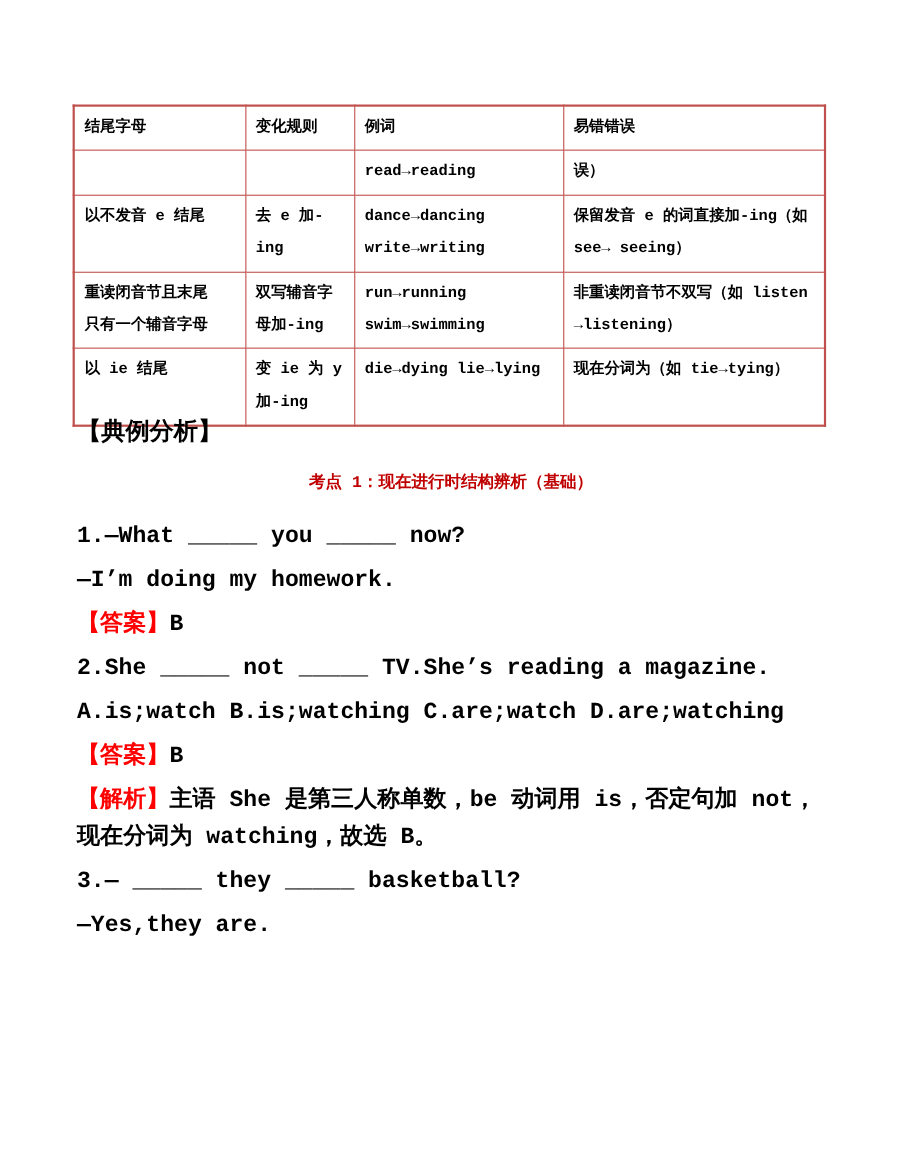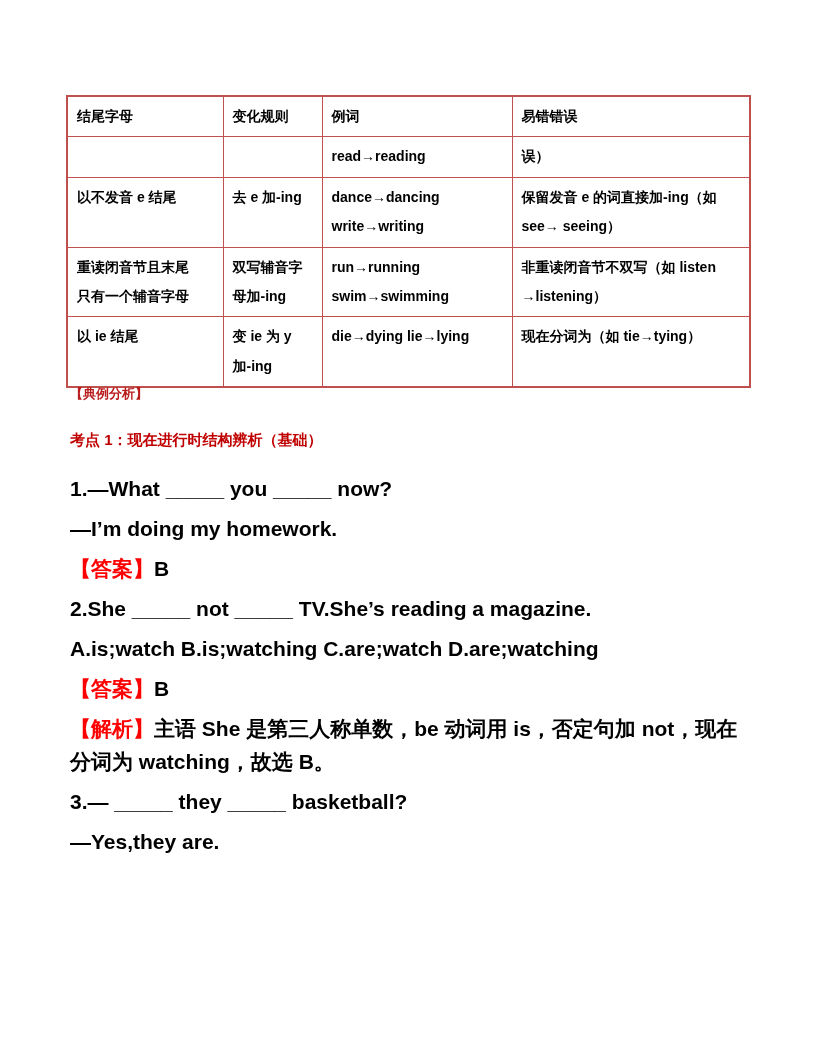--- a/index.html
+++ b/index.html
@@ -1,18 +1,18 @@
 <!DOCTYPE html>
 <html><head>
 <meta charset="utf-8">
 <style>
   html,body{margin:0;padding:0;background:#fff;}
   .page{
     position:relative;width:816px;height:1056px;background:#fff;
-    font-family:Liberation Sans, sans-serif;
+    font-family:Liberation Mono, monospace;
     font-weight:bold;color:#000;overflow:hidden;
   }
   
   .rules-table{
     position:absolute;left:66px;top:95px;width:683px;
     border-collapse:collapse;table-layout:fixed;
     font-size:14px;line-height:2.1;
     border:2px solid #C0504D;
   }
   .rules-table td{
@@ -24,24 +24,24 @@
   }
   .col1{width:156px}.col2{width:99px}.col3{width:190px}.col4{width:238px}
   .r-header td{height:27px}
   .r0 td{height:24px}
   .r1 td{height:57px}
   .r2 td{height:57px}
   .r3 td{height:54px}
   
   .content{position:absolute;left:70px;top:383px;width:680px;}
   .section-title{
-    color:#b91c1c;font-size:13px;line-height:22px;margin:0 0 24px 0;
+    color:#000000;font-size:22px;line-height:22px;margin:0 0 24px 0;
   }
   .point-title{
-    color:#C00000;font-size:15px;line-height:22px;margin:0 0 21px 0;
+    color:#C00000;font-size:15px;line-height:22px;margin:0 0 21px 0;text-align:center;
   }
   .para{
     font-size:21px;line-height:33px;margin:0 0 7px 0;
   }
   .red{color:#FF0000;}
 </style>
 </head>
 <body>
 
 <div class="page">

